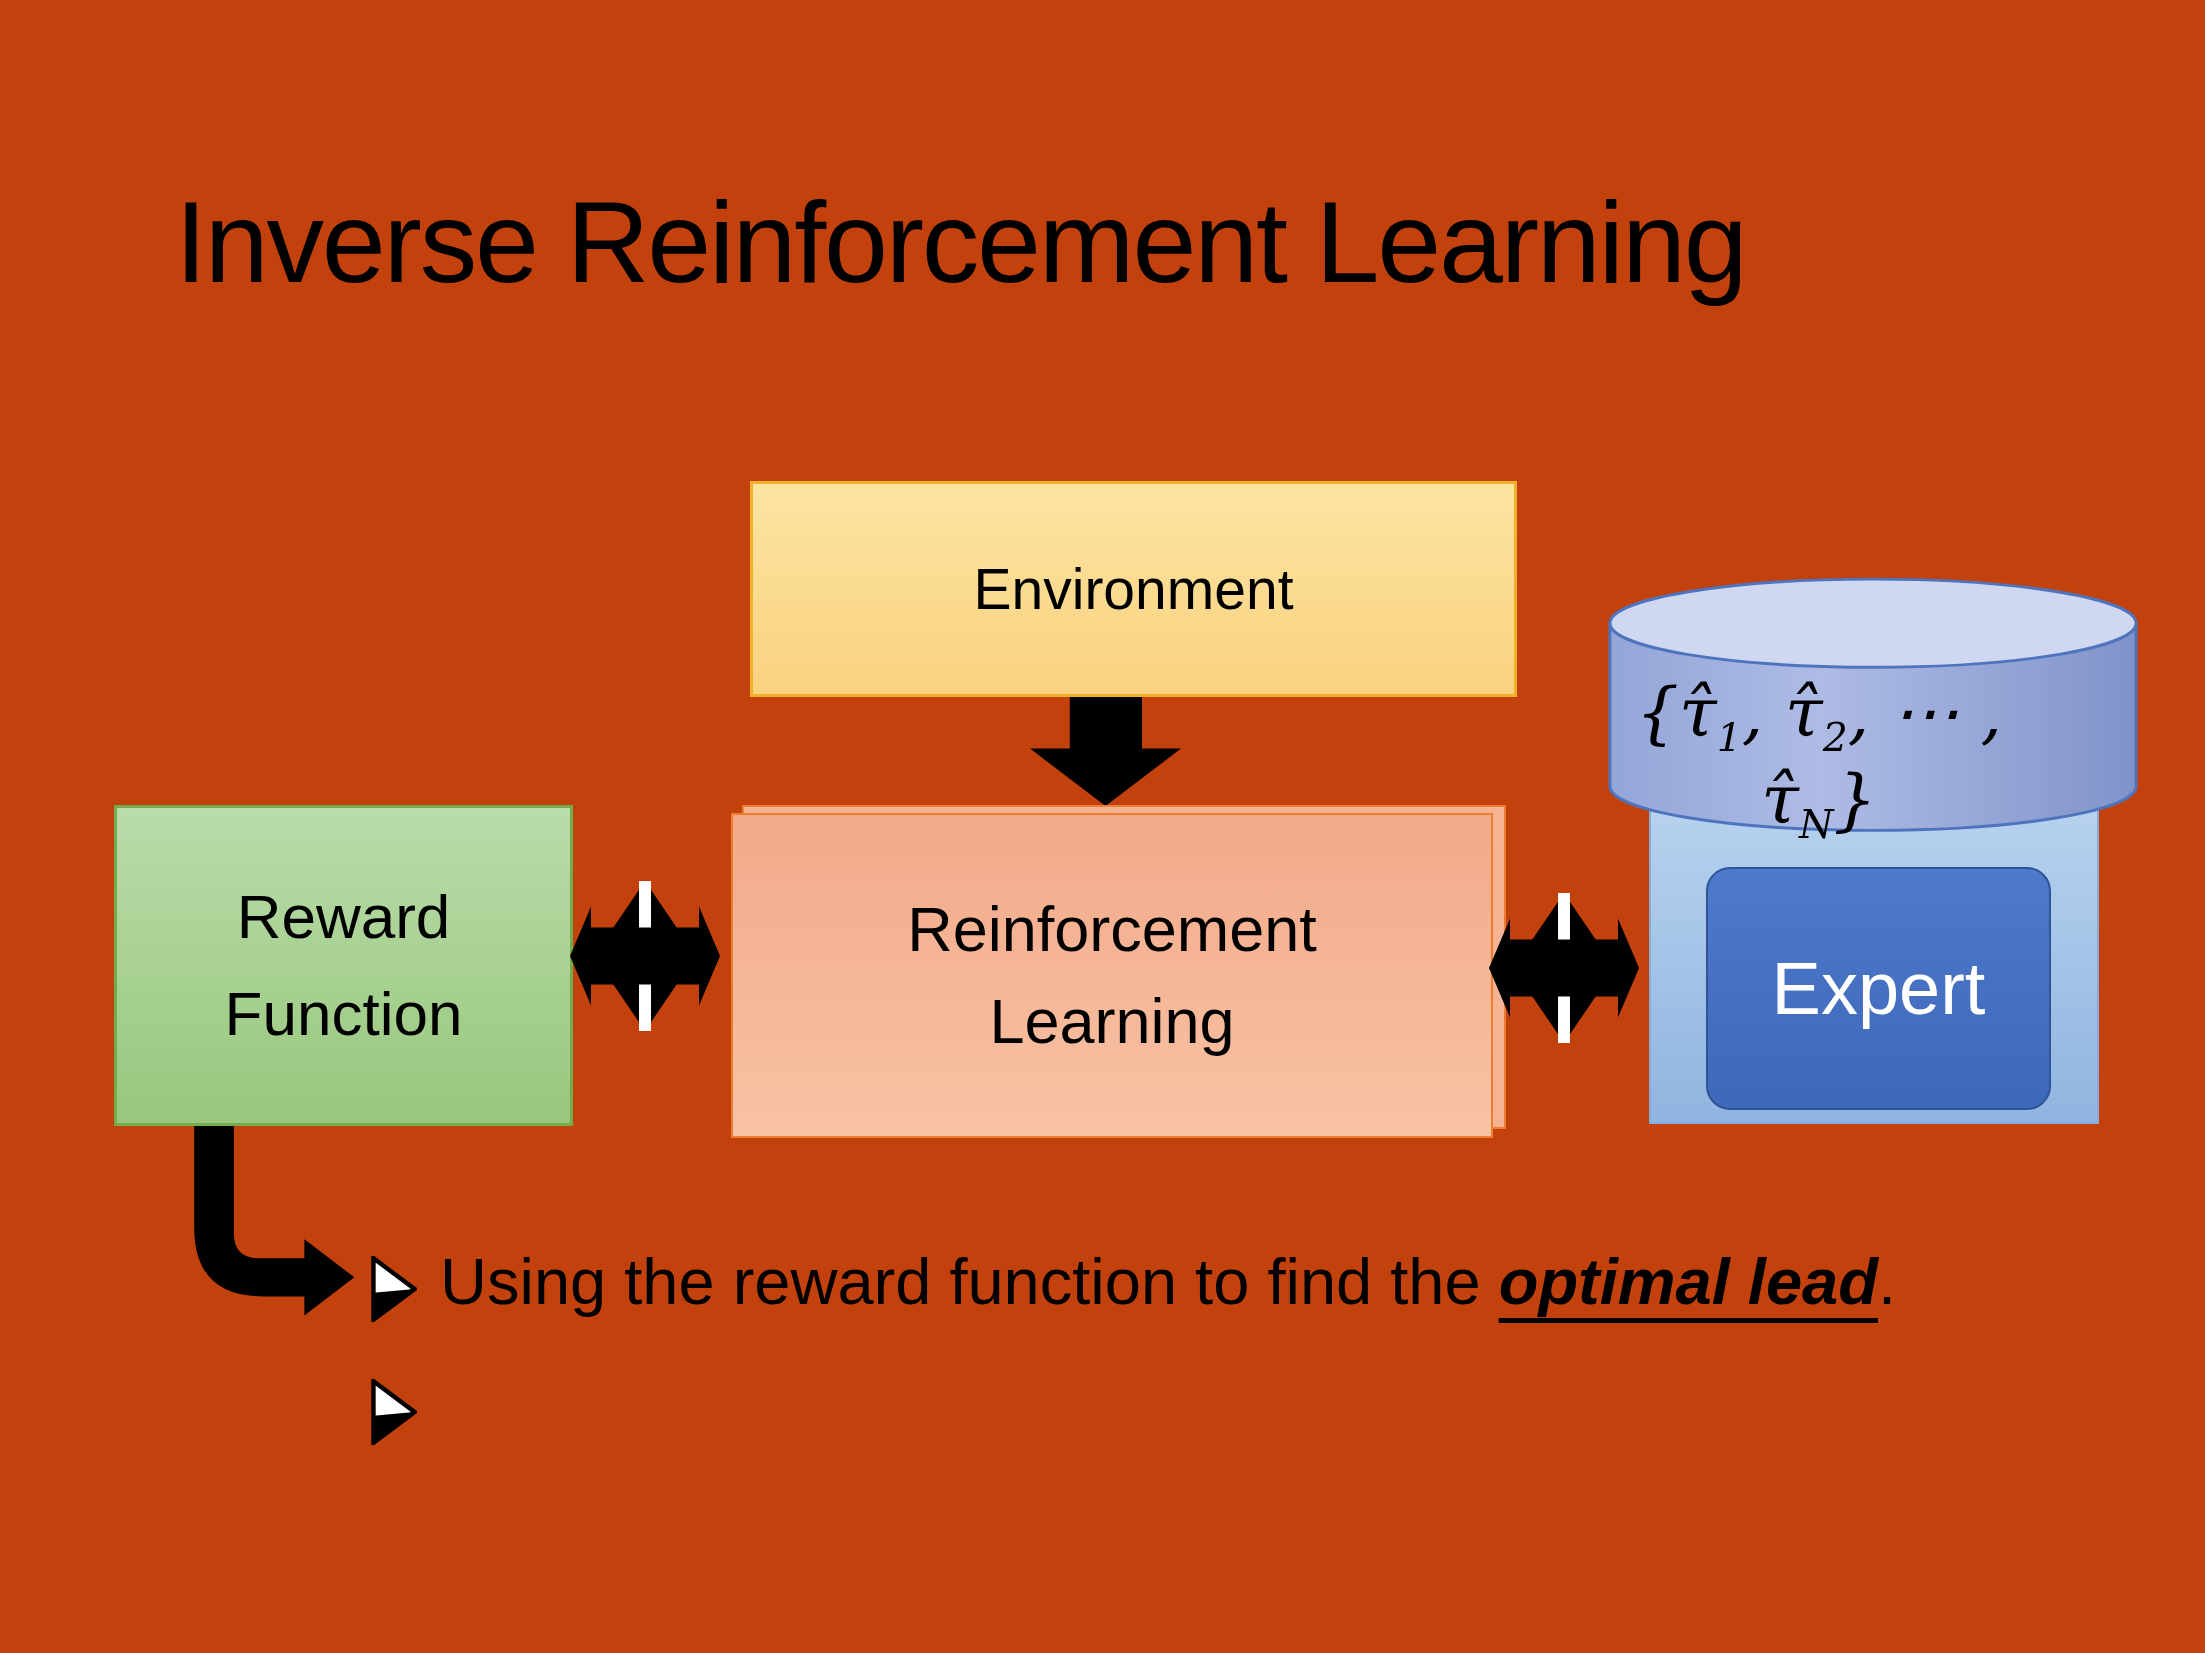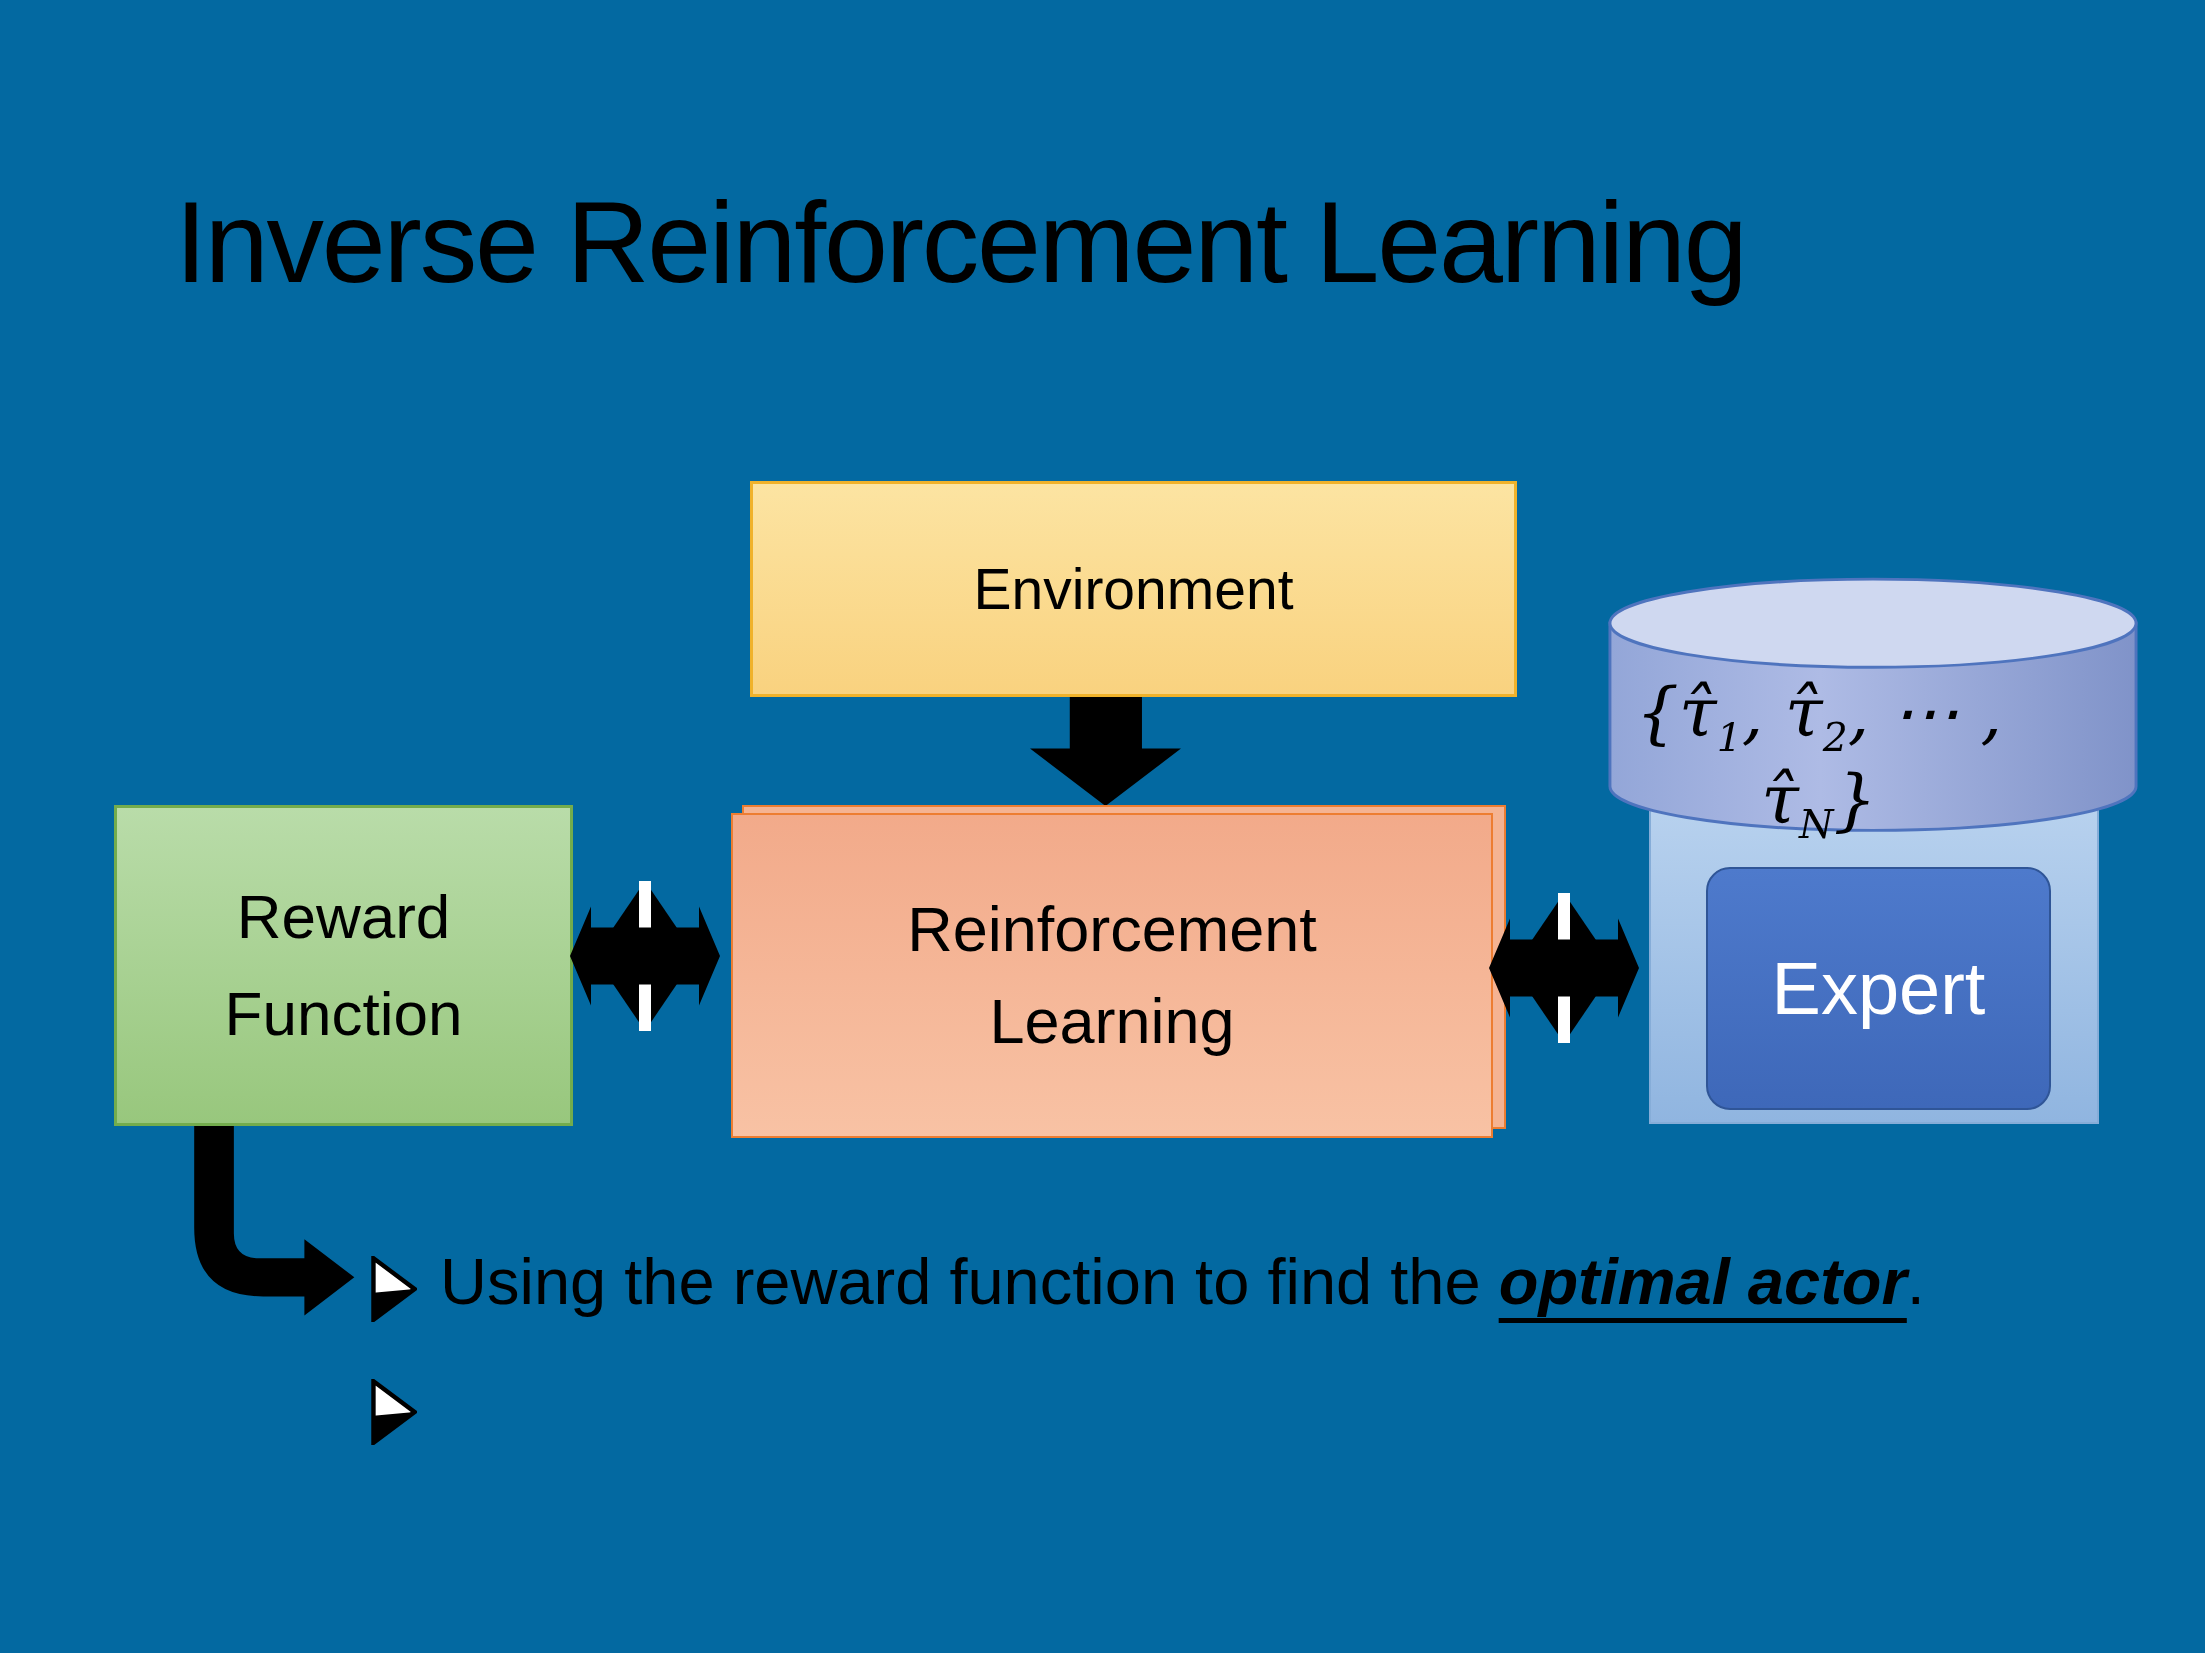--- a/index.html
+++ b/index.html
@@ -1,19 +1,19 @@
 <!DOCTYPE html>
 <html style="font-size:11.8px"><head>
 <meta charset="utf-8">
 <style>
   html,body{margin:0;padding:0;background:#888;}
   #slide{
     position:relative;
     width:2205px;height:1654px;
-    background:#0369a1;
+    background:#c2410c;
     overflow:hidden;
     font-family:"Liberation Sans", sans-serif;
     color:#000;
   }
   .abs{position:absolute;box-sizing:border-box;}
   #title{
     left:175px;top:176px;
     font-size:115px;
     letter-spacing:-2.2px;
     white-space:nowrap;
@@ -168,21 +168,21 @@
 
   <svg id="bent-arrow" class="abs" viewBox="0 0 220 260" aria-hidden="true">
     <path d="M0,0 V138 Q0,232 94,232 H150 V258 L218,206 L150,154 V180 H88 Q54,180 54,146 V0 Z" fill="#000"></path>
   </svg>
 
   <svg id="bullet1-glyph" class="abs bullet-glyph" viewBox="0 0 62 90" aria-hidden="true">
     <polygon points="3,3 59,45 3,87" fill="#fff" stroke="#000" stroke-width="6"></polygon>
     <polygon points="3,50 59,45 3,87" fill="#000"></polygon>
   </svg>
   <div id="bullet1-text" class="abs bullet-text">
-    <span>Using the reward function to find the </span><span class="em-underline">optimal actor</span><span>.</span>
+    <span>Using the reward function to find the </span><span class="em-underline">optimal lead</span><span>.</span>
   </div>
 
   <svg id="bullet2-glyph" class="abs bullet-glyph" viewBox="0 0 62 90" aria-hidden="true">
     <polygon points="3,3 59,45 3,87" fill="#fff" stroke="#000" stroke-width="6"></polygon>
     <polygon points="3,50 59,45 3,87" fill="#000"></polygon>
   </svg>
 
 </div>
 
 

